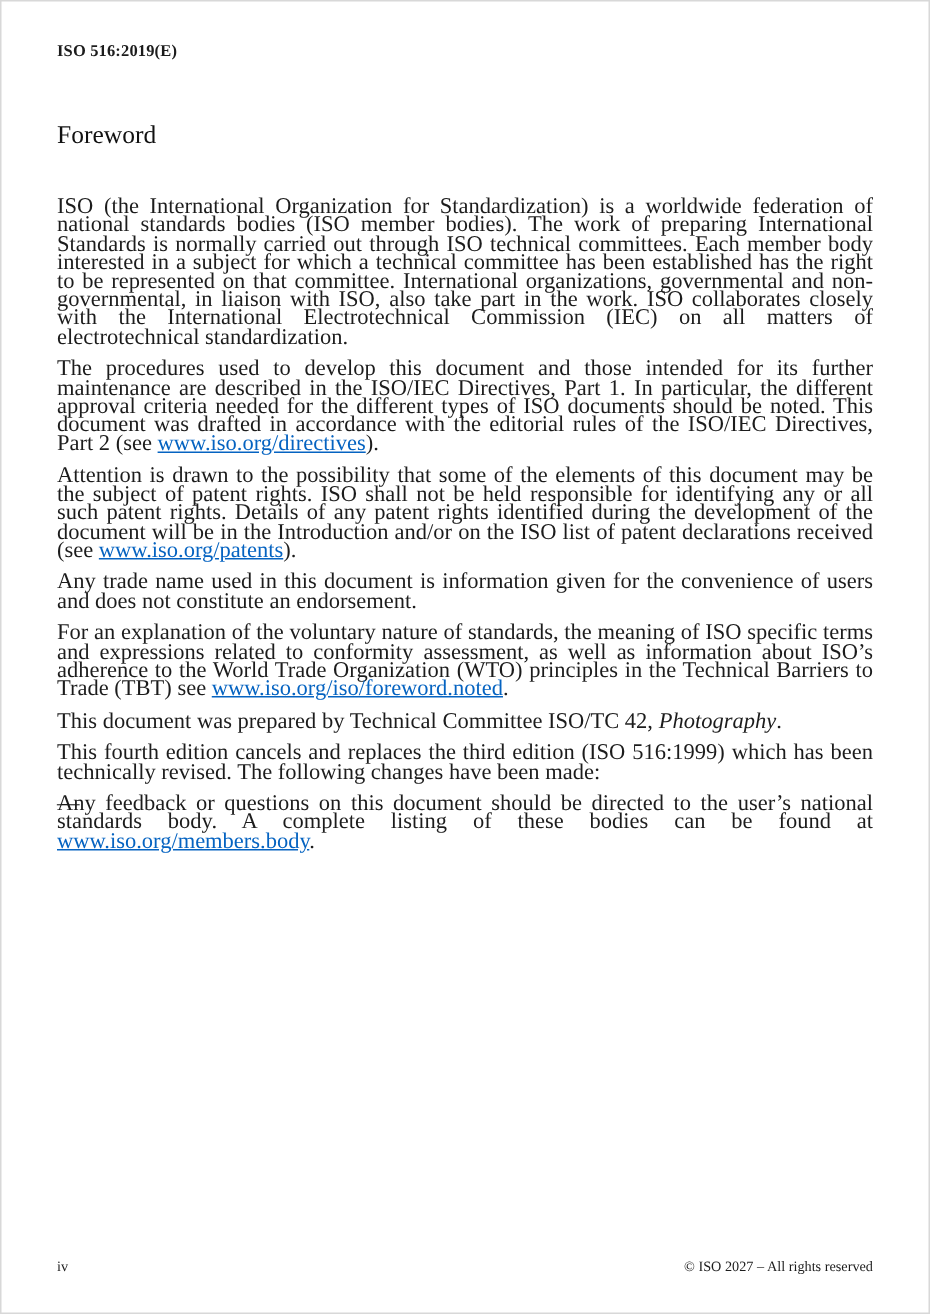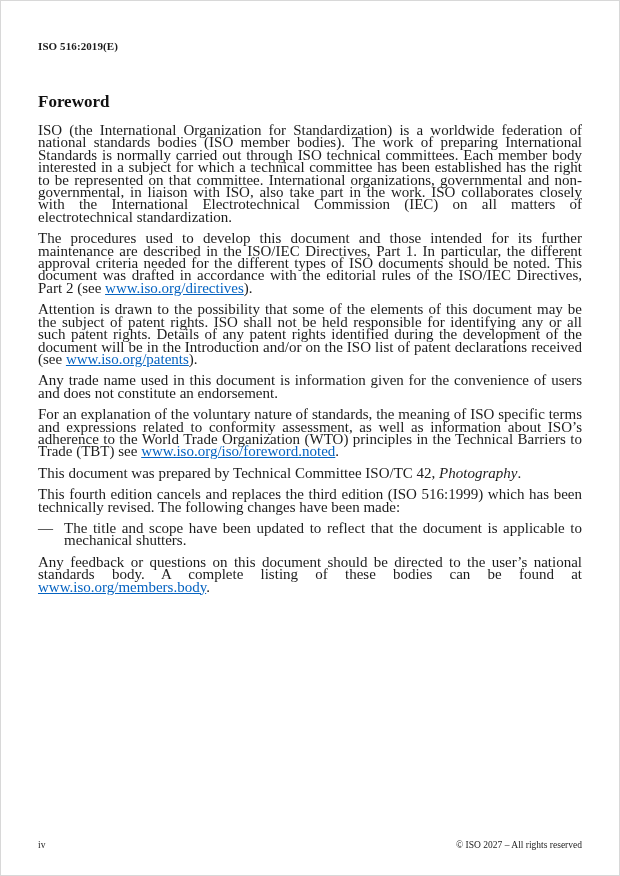--- a/index.html
+++ b/index.html
@@ -15,32 +15,32 @@
     background: #ffffff;
     box-shadow: inset 0 0 0 1px #d8d8d8;
     font-family: "Liberation Serif", "DejaVu Serif", serif;
     color: #1c1c1c;
     box-sizing: border-box;
   }
   .content {
     position: absolute;
     left: 38px;
     right: 38px;
-    top: 12px;
+    top: 0;
   }
   .doc-header {
     margin-top: 28px;
     font-size: 11px;
     font-weight: bold;
     letter-spacing: 0.1px;
   }
   h1.foreword-title {
-    margin: 40px 0 12px 0;
+    margin: 40px 0 32px 0;
     font-size: 17px;
-    font-weight: bold;
+    font-weight: normal;
     color: #111;
   }
   p.body-text, .list-item {
     margin: 0 0 9px 0;
     font-size: 15px;
     line-height: 12.4px;
     text-align: justify;
   }
   a.link {
     color: #0563c1;
@@ -95,21 +95,20 @@
     <p class="body-text"><span>For an explanation of the voluntary nature of standards, the meaning of ISO specific terms and expressions related to conformity assessment, as well as information about ISO’s adherence to the World Trade Organization (WTO) principles in the Technical Barriers to Trade (TBT) see </span><a class="link">www.iso.org/iso/foreword.noted</a><span>.</span></p>
 
     <p class="body-text"><span>This document was prepared by Technical Committee ISO/TC 42, </span><i>Photography</i><span>.</span></p>
 
     <p class="body-text">
       <span>This fourth edition cancels and replaces the third edition (ISO 516:1999) which has been technically revised. The following changes have been made:</span>
     </p>
 
     <div class="list-item">
       <span class="dash">—</span>
-      <span>The title and scope have been updated to reflect that the document is applicable to mechanical shutters.</span>
     </div>
 
     <p class="body-text"><span>Any feedback or questions on this document should be directed to the user’s national standards body. A complete listing of these bodies can be found at </span><a class="link">www.iso.org/members.body</a><span>.</span></p>
 
   </div>
 
   <div class="page-footer">
     <span>iv</span>
     <span>© ISO 2027 – All rights reserved</span>
   </div>

